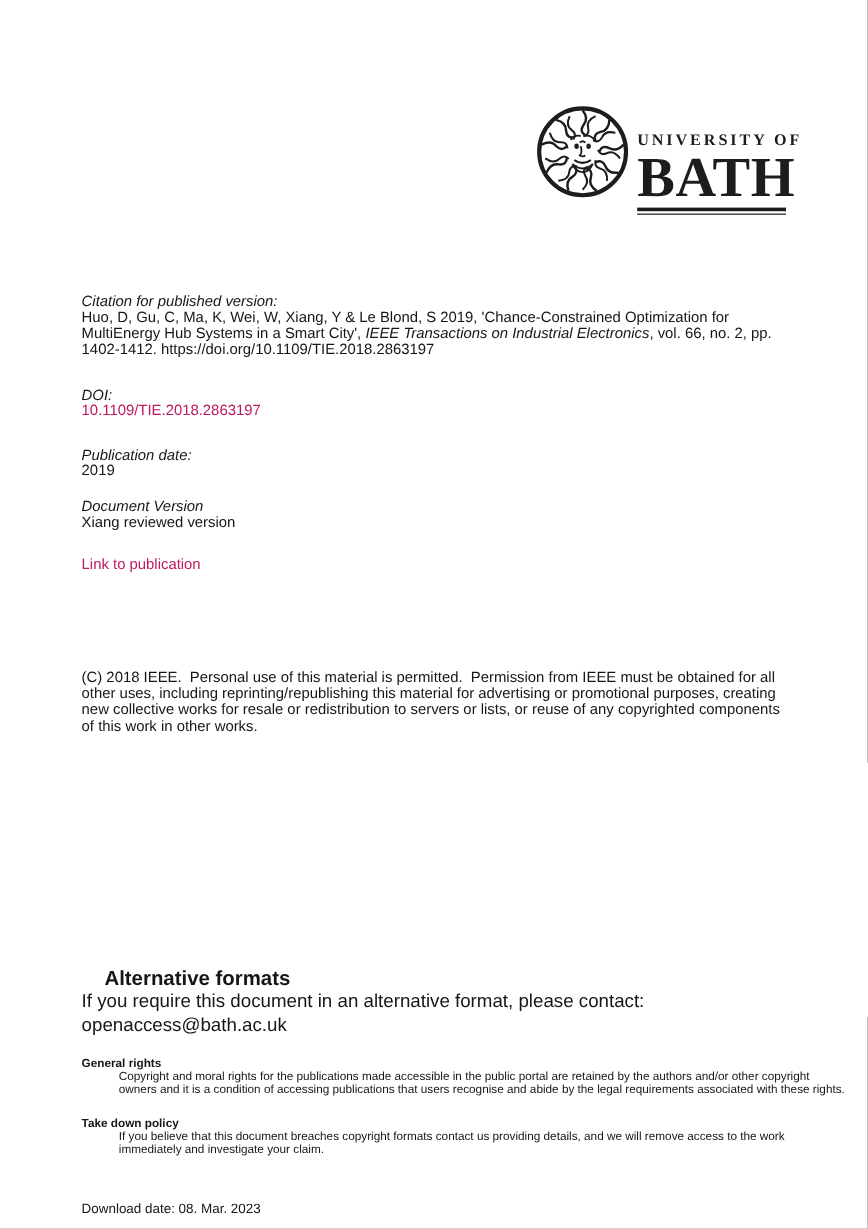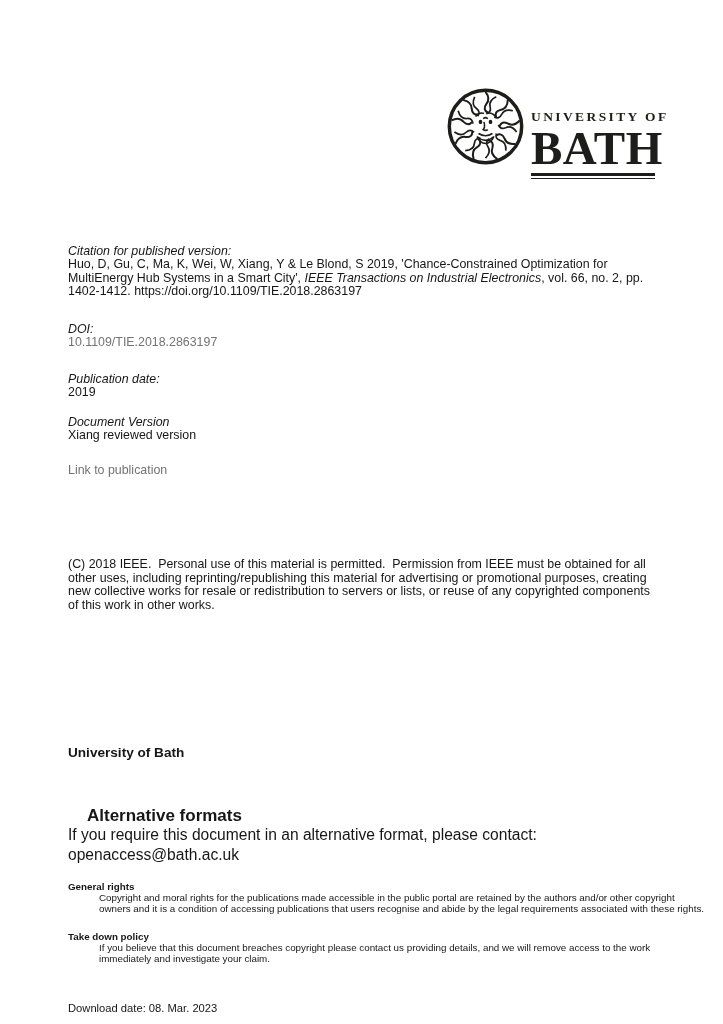--- a/index.html
+++ b/index.html
@@ -28,21 +28,21 @@
   }
   #logo-rule{
     margin-top:4px;width:124px;height:2px;
     border-top:3.5px solid #1d1d1b;
     border-bottom:1.8px solid #1d1d1b;
   }
   
   .blk{position:absolute;left:68px;width:592px;}
   .it{font-style:italic;}
   .sz12{font-size:12.4px;line-height:13.6px;}
-  .link{color:#737373;text-decoration:none;cursor:pointer;}
+  .link{color:#be185d;text-decoration:none;cursor:pointer;}
   .prewrap{white-space:pre-wrap;}
   #citation-label{top:245px;}
   #citation-text{top:258px;}
   #doi-label{top:323px;}
   #doi-value{top:336px;}
   #pubdate-label{top:373px;}
   #pubdate-value{top:386px;}
   #docver-label{top:416px;}
   #docver-value{top:429px;}
   #link-pub{top:464px;}
@@ -113,29 +113,28 @@
   <div class="blk sz12 it" id="pubdate-label">Publication date:</div>
   <div class="blk sz12" id="pubdate-value">2019</div>
 
   <div class="blk sz12 it" id="docver-label">Document Version</div>
   <div class="blk sz12" id="docver-value">Xiang reviewed version</div>
 
   <div class="blk sz12" id="link-pub"><a class="link">Link to publication</a></div>
 
   <div class="blk sz12 prewrap" id="copyright">(C) 2018 IEEE.  Personal use of this material is permitted.  Permission from IEEE must be obtained for all other uses, including reprinting/republishing this material for advertising or promotional purposes, creating new collective works for resale or redistribution to servers or lists, or reuse of any copyrighted components of this work in other works.</div>
 
-  <div class="blk" id="uob-heading">University of Bath</div>
 
   <div class="blk" id="alt-heading">Alternative formats</div>
   <div class="blk" id="alt-text">
     <div>If you require this document in an alternative format, please contact:</div>
     <div>openaccess@bath.ac.uk</div>
   </div>
 
   <div class="blk smallb" id="gr-heading">General rights</div>
   <div class="blk small" id="gr-body">Copyright and moral rights for the publications made accessible in the public portal are retained by the authors and/or other copyright owners and it is a condition of accessing publications that users recognise and abide by the legal requirements associated with these rights.</div>
 
   <div class="blk smallb" id="td-heading">Take down policy</div>
-  <div class="blk small" id="td-body">If you believe that this document breaches copyright please contact us providing details, and we will remove access to the work immediately and investigate your claim.</div>
+  <div class="blk small" id="td-body">If you believe that this document breaches copyright formats contact us providing details, and we will remove access to the work immediately and investigate your claim.</div>
 
   <div class="blk" id="dl-date">Download date: 08. Mar. 2023</div>
 
 </div>
 
 </body></html>

